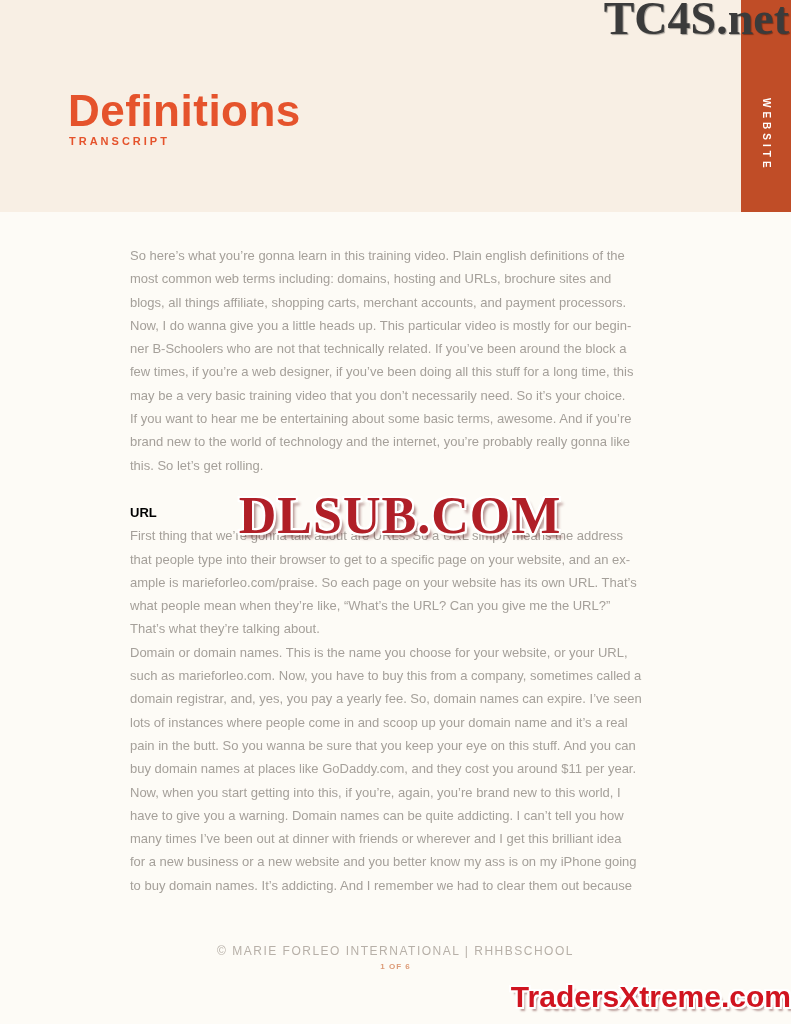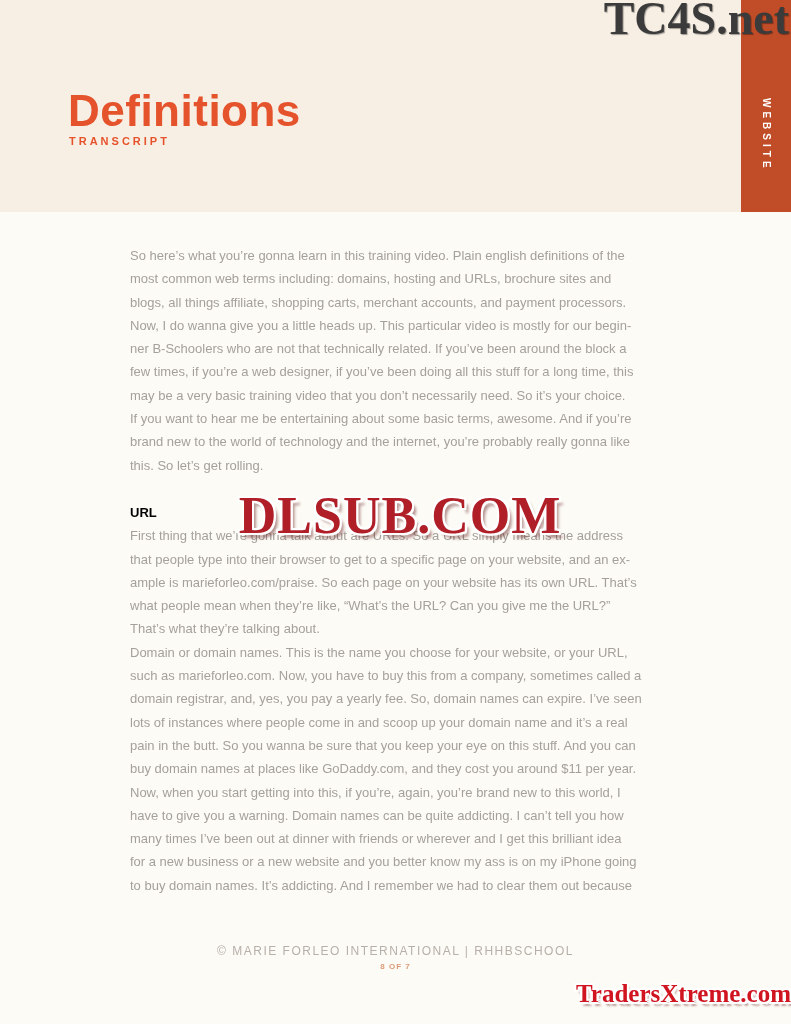--- a/index.html
+++ b/index.html
@@ -114,23 +114,23 @@
     z-index: 10;
     text-shadow:
       -2px -2px 0 #fff, -2px 0 0 #fff, -2px 2px 0 #fff,
       0 -2px 0 #fff, 0 2px 0 #fff,
       2px -2px 0 #fff, 2px 0 0 #fff, 2px 2px 0 #fff,
       4px 5px 3px rgba(90,20,20,0.45);
   }
   .wm-bottom-right {
     position: absolute;
     top: 980px; right: 0px;
-    font-family: Liberation Serif, serif;
+    font-family: Liberation Sans, sans-serif;
     font-weight: bold;
-    font-size: 25px;
+    font-size: 30px;
     color: #d01420;
     z-index: 10;
     text-shadow:
       -2px -2px 0 #fff, -2px 0 0 #fff, -2px 2px 0 #fff,
       0 -2px 0 #fff, 0 2px 0 #fff,
       2px -2px 0 #fff, 2px 0 0 #fff, 2px 2px 0 #fff,
       3px 4px 2px rgba(90,20,20,0.4);
   }
 </style>
 </head>
@@ -173,21 +173,21 @@
 lots of instances where people come in and scoop up your domain name and it’s a real
 pain in the butt. So you wanna be sure that you keep your eye on this stuff. And you can
 buy domain names at places like GoDaddy.com, and they cost you around $11 per year.
 Now, when you start getting into this, if you’re, again, you’re brand new to this world, I
 have to give you a warning. Domain names can be quite addicting. I can’t tell you how
 many times I’ve been out at dinner with friends or wherever and I get this brilliant idea
 for a new business or a new website and you better know my ass is on my iPhone going
 to buy domain names. It’s addicting. And I remember we had to clear them out because</p>
   </main>
 
-  <div class="footer-page-number">8 OF 7</div>
+  <div class="footer-page-number">1 OF 6</div>
 
   <div class="footer-copyright">© MARIE FORLEO INTERNATIONAL | RHHBSCHOOL</div>
 
   <div class="wm-top-right">TC4S.net</div>
 
   <div class="wm-center">DLSUB.COM</div>
 
   <div class="wm-bottom-right">TradersXtreme.com</div>
 
 </div>

